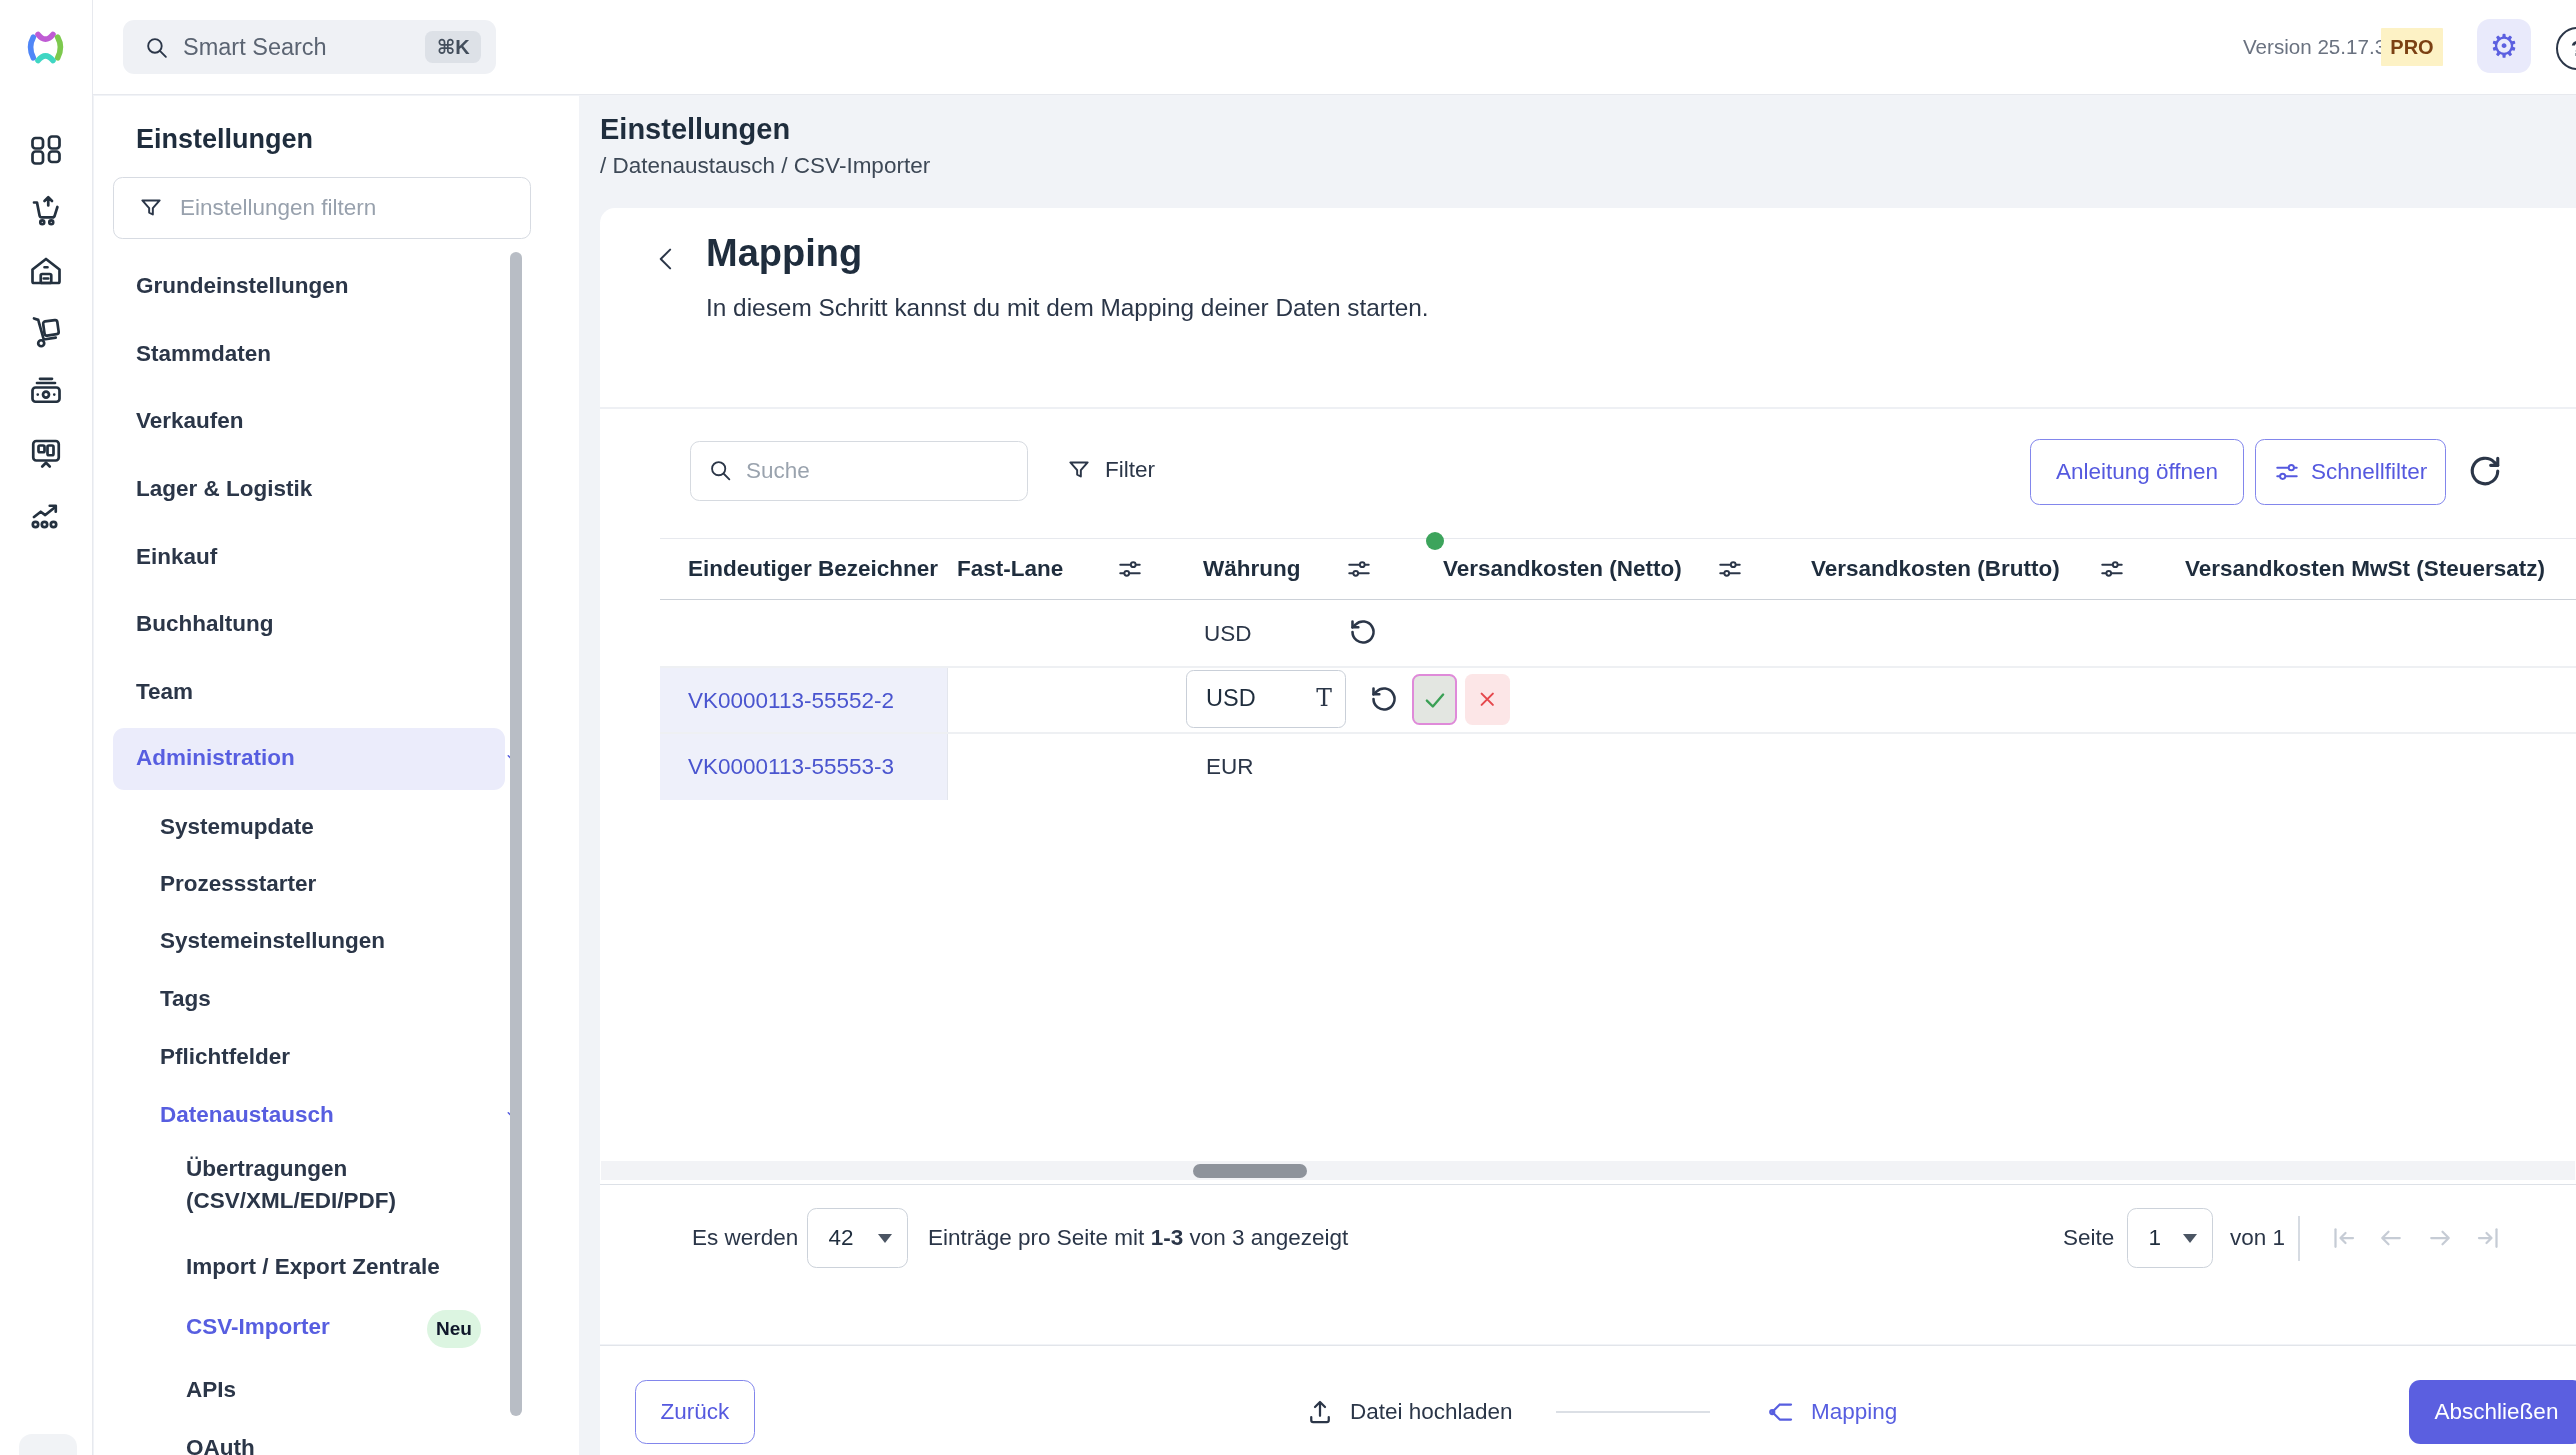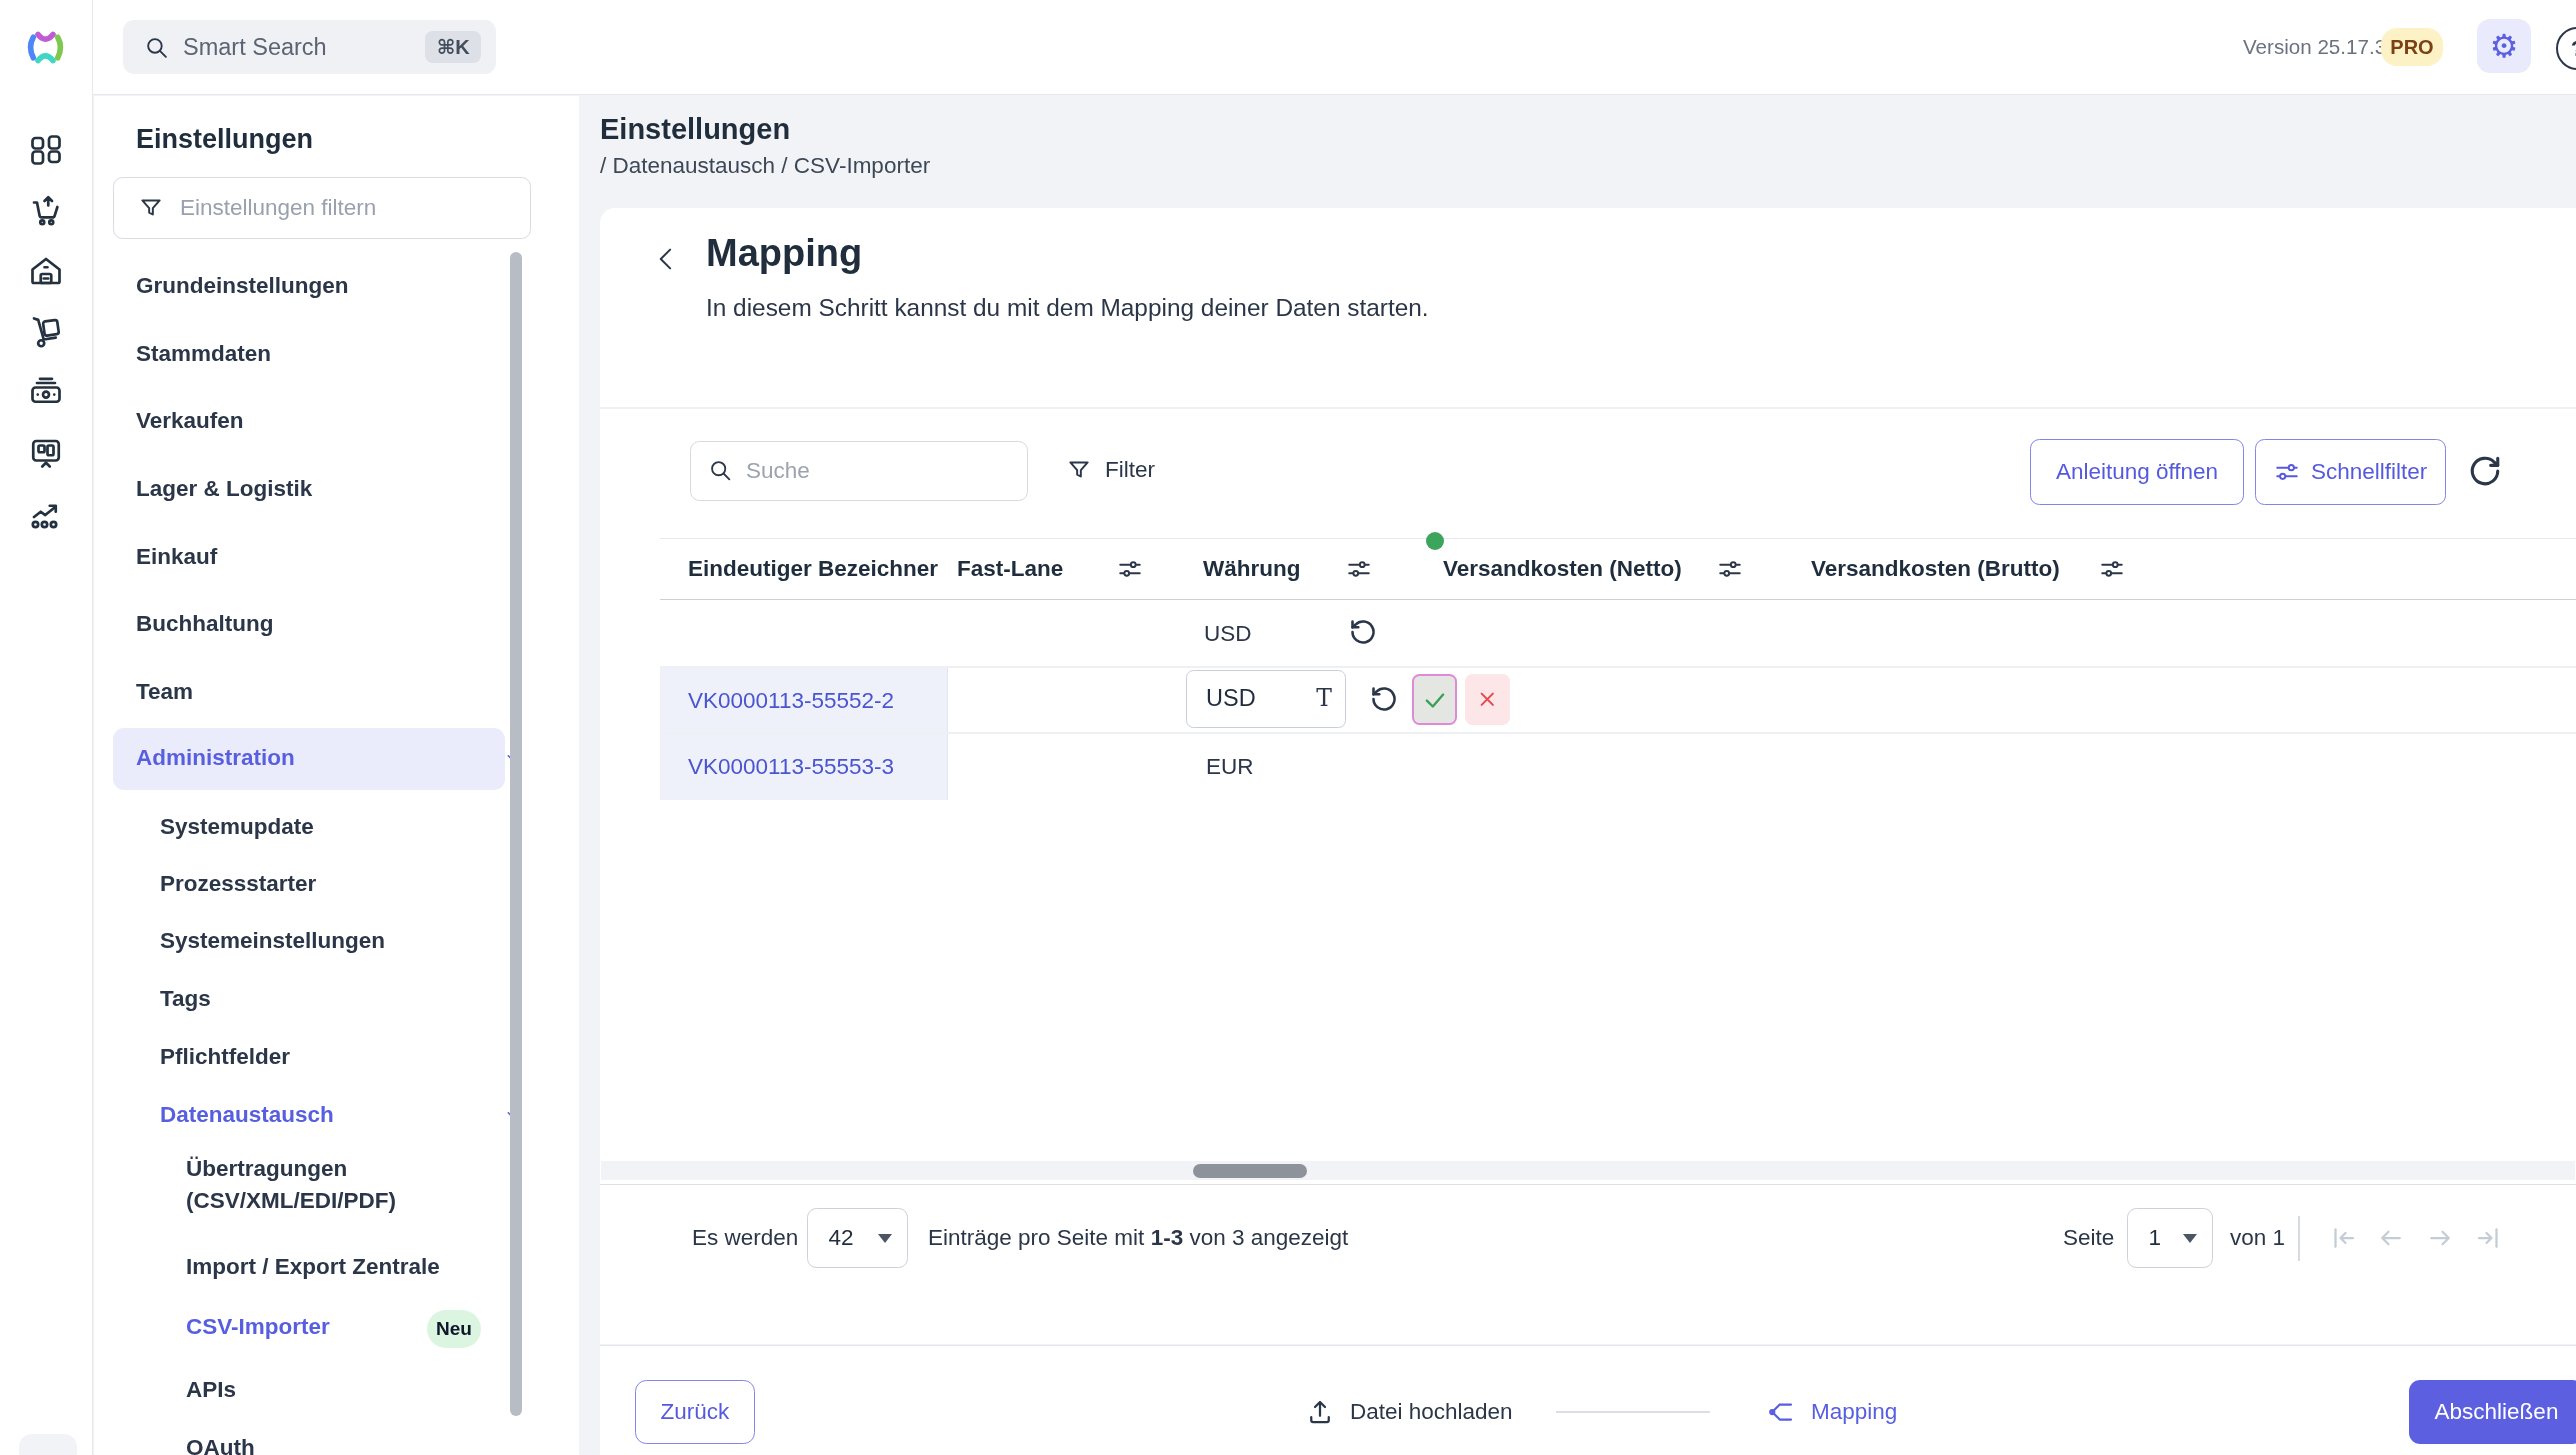--- a/index.html
+++ b/index.html
@@ -10,21 +10,21 @@
   .ic{stroke:currentColor;fill:none;stroke-width:1.8;stroke-linecap:round;stroke-linejoin:round;}
   .ic-thick{stroke-width:2.2;}
 
   
   .topbar{position:absolute;left:0;top:0;width:2576px;height:94px;background:#ffffff;border-bottom:1.9px solid #e7e9ee;z-index:5;}
   .search-pill{position:absolute;left:123px;top:20px;width:373px;height:54px;background:#eff1f5;border-radius:11.3px;display:flex;align-items:center;}
   .search-pill input{border:none;background:transparent;outline:none;font-size:23.5px;color:#5b6472;font-family:inherit;width:216px;}
   .search-pill input::placeholder{color:#5b6472;}
   .kbd{position:absolute;right:15px;top:11.3px;height:32px;padding:0 11.3px;background:#dde1e7;border-radius:7.5px;font-size:20px;color:#434e5c;display:flex;align-items:center;font-weight:600;}
   .version{position:absolute;left:2243px;top:0;height:94px;display:flex;align-items:center;font-size:20.6px;color:#6a7280;}
-  .pro{position:absolute;left:2381px;top:28px;width:62px;height:38px;background:#fdf2c5;border-radius:16px;display:flex;align-items:center;justify-content:center;font-size:20px;font-weight:700;color:#7b4013;}
+  .pro{position:absolute;left:2381px;top:28px;width:62px;height:38px;background:#fdf2c5;border-radius:1px;display:flex;align-items:center;justify-content:center;font-size:20px;font-weight:700;color:#7b4013;}
   .gearbtn{position:absolute;left:2477px;top:19px;width:54px;height:54px;background:#e9eafb;border-radius:13px;display:flex;align-items:center;justify-content:center;color:#5b5fe0;font-size:32px;cursor:pointer;}
   .helpbtn{position:absolute;left:2556px;top:27px;width:39px;height:39px;border:2.3px solid #2b3648;border-radius:50%;display:flex;align-items:center;justify-content:center;font-size:22.5px;font-weight:700;color:#2b3648;background:#fff;}
 
   
   .rail{position:absolute;left:0;top:0;width:92px;height:1456px;background:#ffffff;border-right:1.9px solid #e7e9ee;z-index:6;}
   .rail-logo{position:absolute;left:24.4px;top:26px;}
   .rail-ic{position:absolute;left:28px;width:36px;height:36px;color:#24313f;cursor:pointer;}
   .rail-blob{position:absolute;left:19px;top:1434px;width:58px;height:38px;background:#f1f3f6;border-radius:13px;}
 
   
@@ -356,20 +356,21 @@
         </g>
       </svg>
     <div class="th" style="left:1151px">Versandkosten (Brutto)</div>
     <svg class="th-ic" style="left:1439px" viewBox="0 0 24 24">
         <g class="ic">
           <path d="M3 8h18M3 16h18"></path>
           <circle cx="15" cy="8" r="2.2" fill="#fff"></circle>
           <circle cx="9" cy="16" r="2.2" fill="#fff"></circle>
         </g>
       </svg>
+    <div class="th" style="left:1525px">Versandkosten MwSt (Steuersatz)</div>
   </div>
 
   <div class="cellval" style="left:604px;top:413px">USD</div>
   <svg class="undo" style="left:749px;top:410px" viewBox="0 0 24 24">
       <g class="ic ic-thick">
         <path d="M3 12a9 9 0 1 0 2.64-6.36L3 8"></path>
         <path d="M3 3v5h5"></path>
       </g>
     </svg>
   <div class="rowline" style="top:458px"></div>

